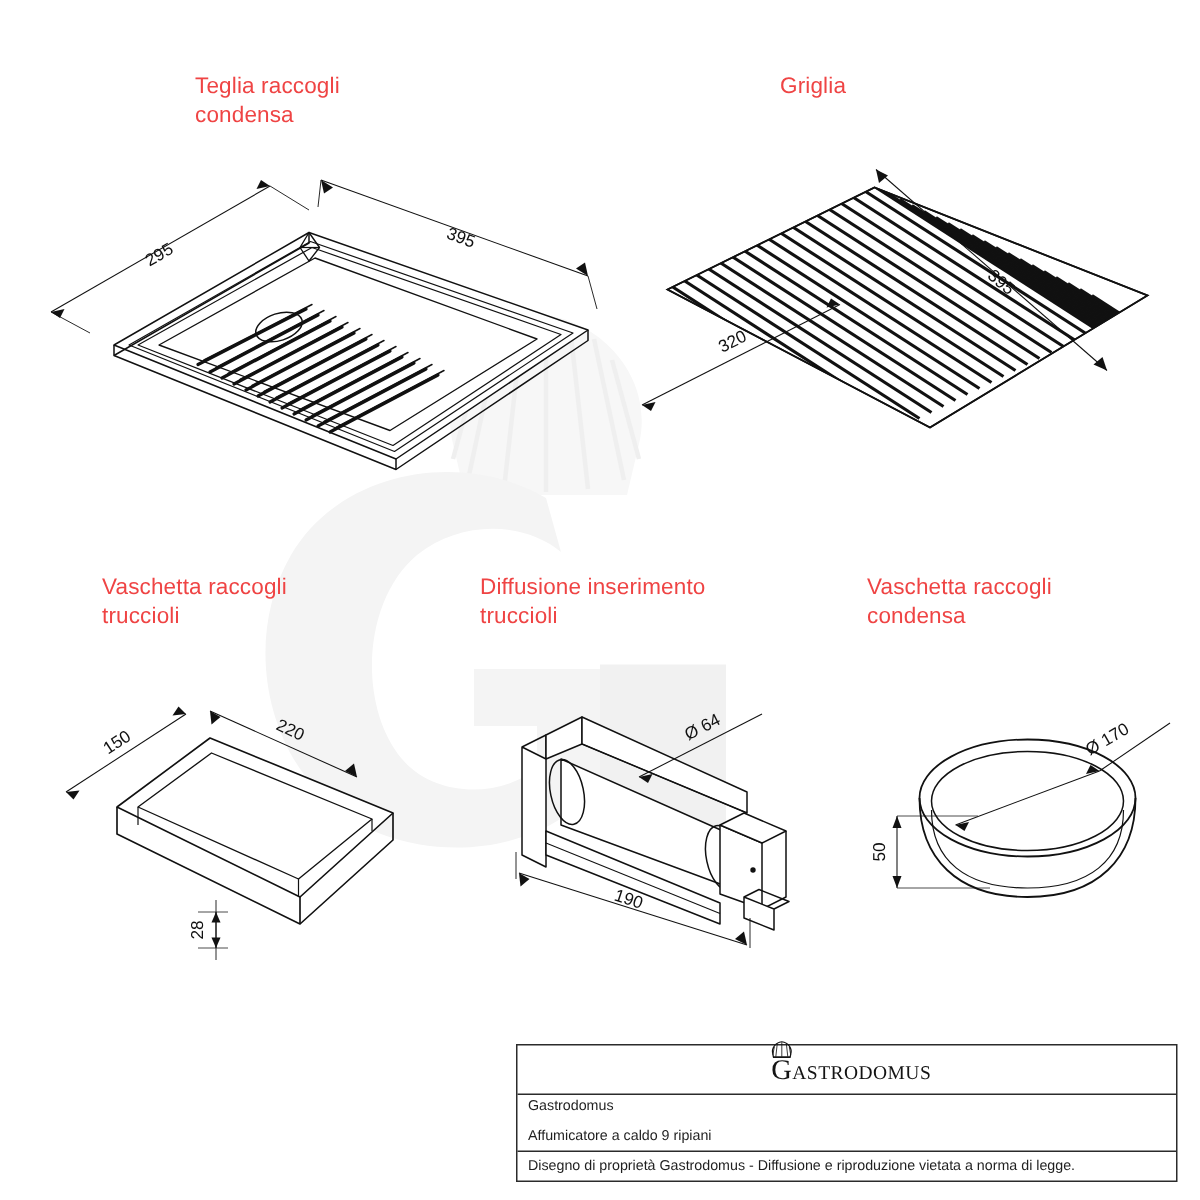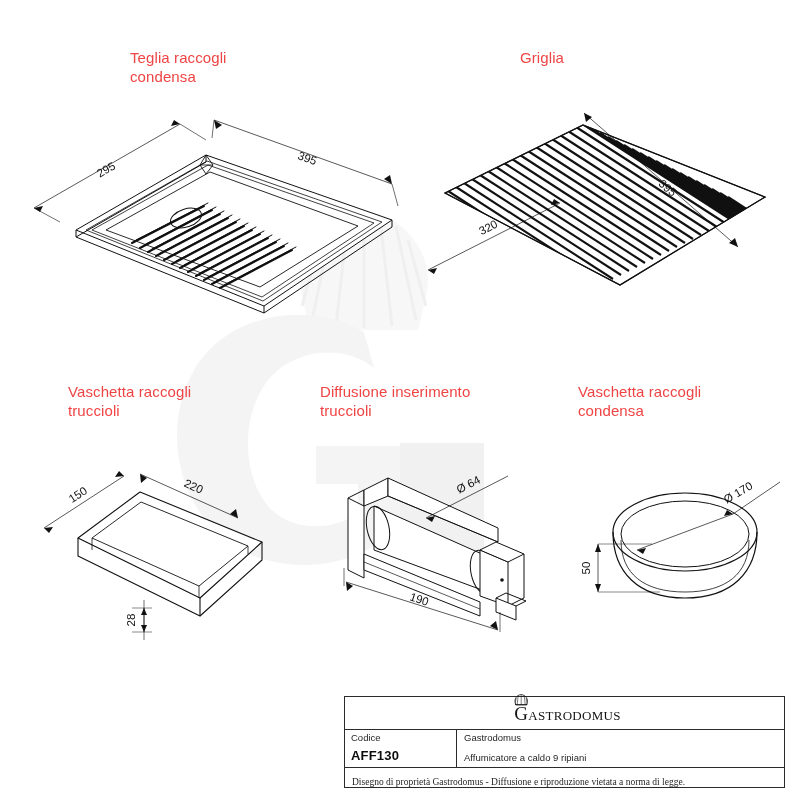--- a/index.html
+++ b/index.html
@@ -124,24 +124,23 @@
     letter-spacing: 0.2px;
   }
   .tb-desc-value {
     font-size: 9.5px;
     color: #1f1f1f;
     margin-top: 7px;
   }
   .tb-footer {
     height: 19px;
     display: flex;
-    align-items: flex-end;
+    align-items: center;
     padding-left: 7px;
     box-sizing: border-box;
-    font-family: Liberation Serif, serif;
   }
   .tb-footer-text {
     font-size: 9.5px;
     color: #1f1f1f;
   }
 
   .dimtext {
     font-family: "Liberation Sans", sans-serif;
     font-size: 11.5px;
     fill: #111;
@@ -468,24 +467,20 @@
               <path d="M21 3 L23 21"></path>
               <path d="M5 8 L3 19"></path>
               <path d="M25 8 L27 19"></path>
             </g>
             <path d="M3 21 L27 21" stroke="#141414" stroke-width="1.6" fill="none"></path>
           </svg>Gastrodomus</span>
       </div>
     </div>
 
     <div class="tb-mid-row">
-      <div class="tb-cell-code">
-        <div class="tb-label">Codice</div>
-        <div class="tb-code-value">AFF130</div>
-      </div>
       <div class="tb-cell-desc">
         <div class="tb-label">Gastrodomus</div>
         <div class="tb-desc-value">Affumicatore a caldo 9 ripiani</div>
       </div>
     </div>
 
     <div class="tb-footer">
       <div class="tb-footer-text">Disegno di proprietà Gastrodomus -  Diffusione e riproduzione vietata a norma di legge.</div>
     </div>
   </div>

